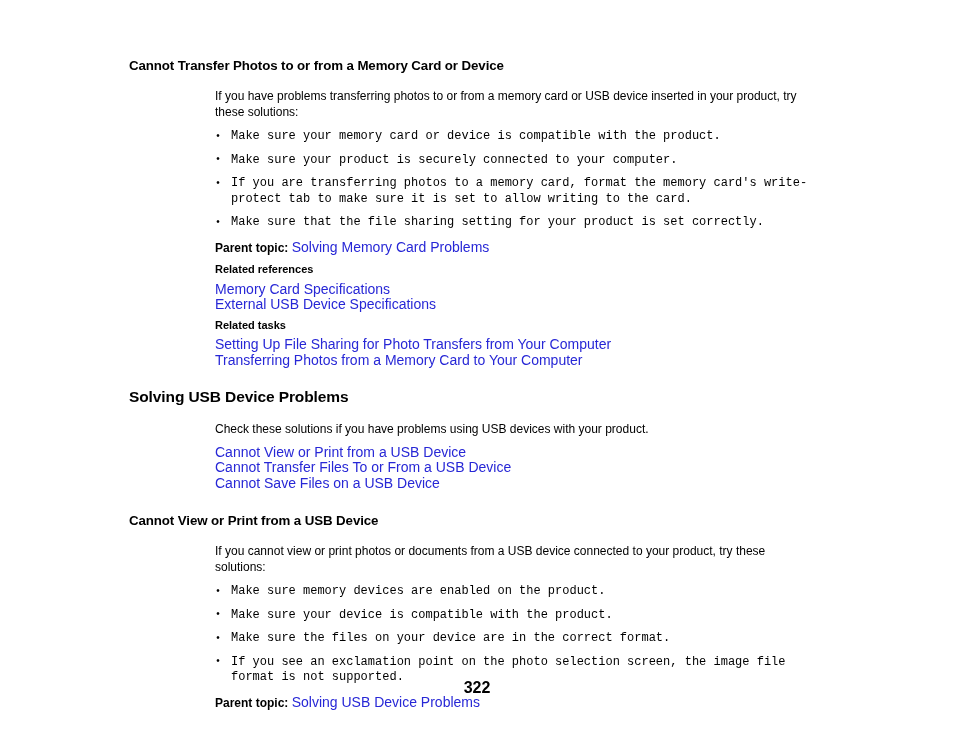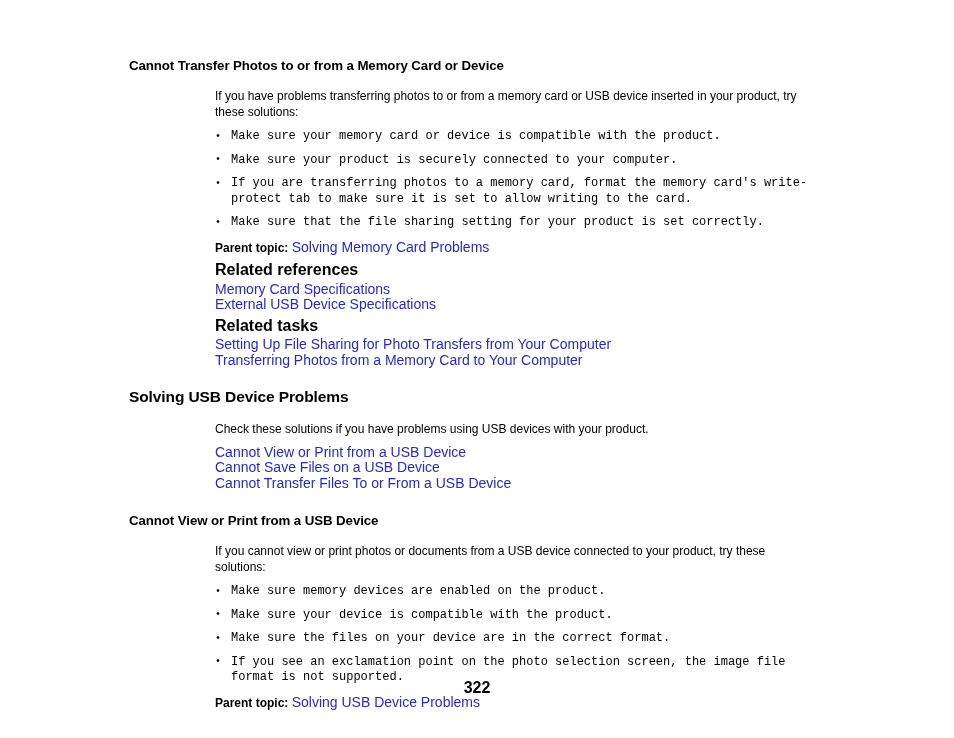--- a/index.html
+++ b/index.html
@@ -78,21 +78,21 @@
     content: "\2022";
     position: absolute;
     left: 0px;
     top: -0.5px;
     font-size: 10px;
     line-height: 16px;
     color: #000;
   }
 
   .rel-head {
-    font-size: 16px;
+    font-size: 11px;
     font-weight: bold;
     line-height: 15.5px;
     margin: 0;
     color: #000;
   }
   .parent-topic {
     font-size: 12px;
     line-height: 15.5px;
     margin: 0;
     color: #000;
@@ -185,22 +185,22 @@
     <h1 class="section-title">Solving USB Device Problems</h1>
 
     <div class="sp-16"></div>
 
     <div class="indent">
       <p class="body-text">Check these solutions if you have problems using USB devices with your product.</p>
 
       <div class="sp-7"></div>
 
       <span class="doclink">Cannot View or Print from a USB Device</span>
+      <span class="doclink">Cannot Transfer Files To or From a USB Device</span>
       <span class="doclink">Cannot Save Files on a USB Device</span>
-      <span class="doclink">Cannot Transfer Files To or From a USB Device</span>
 
       <div class="sp-6"></div>
 
     </div>
 
     <div class="sp-16"></div>
 
     <h2 class="topic-title">Cannot View or Print from a USB Device</h2>
 
     <div class="sp-16"></div>

